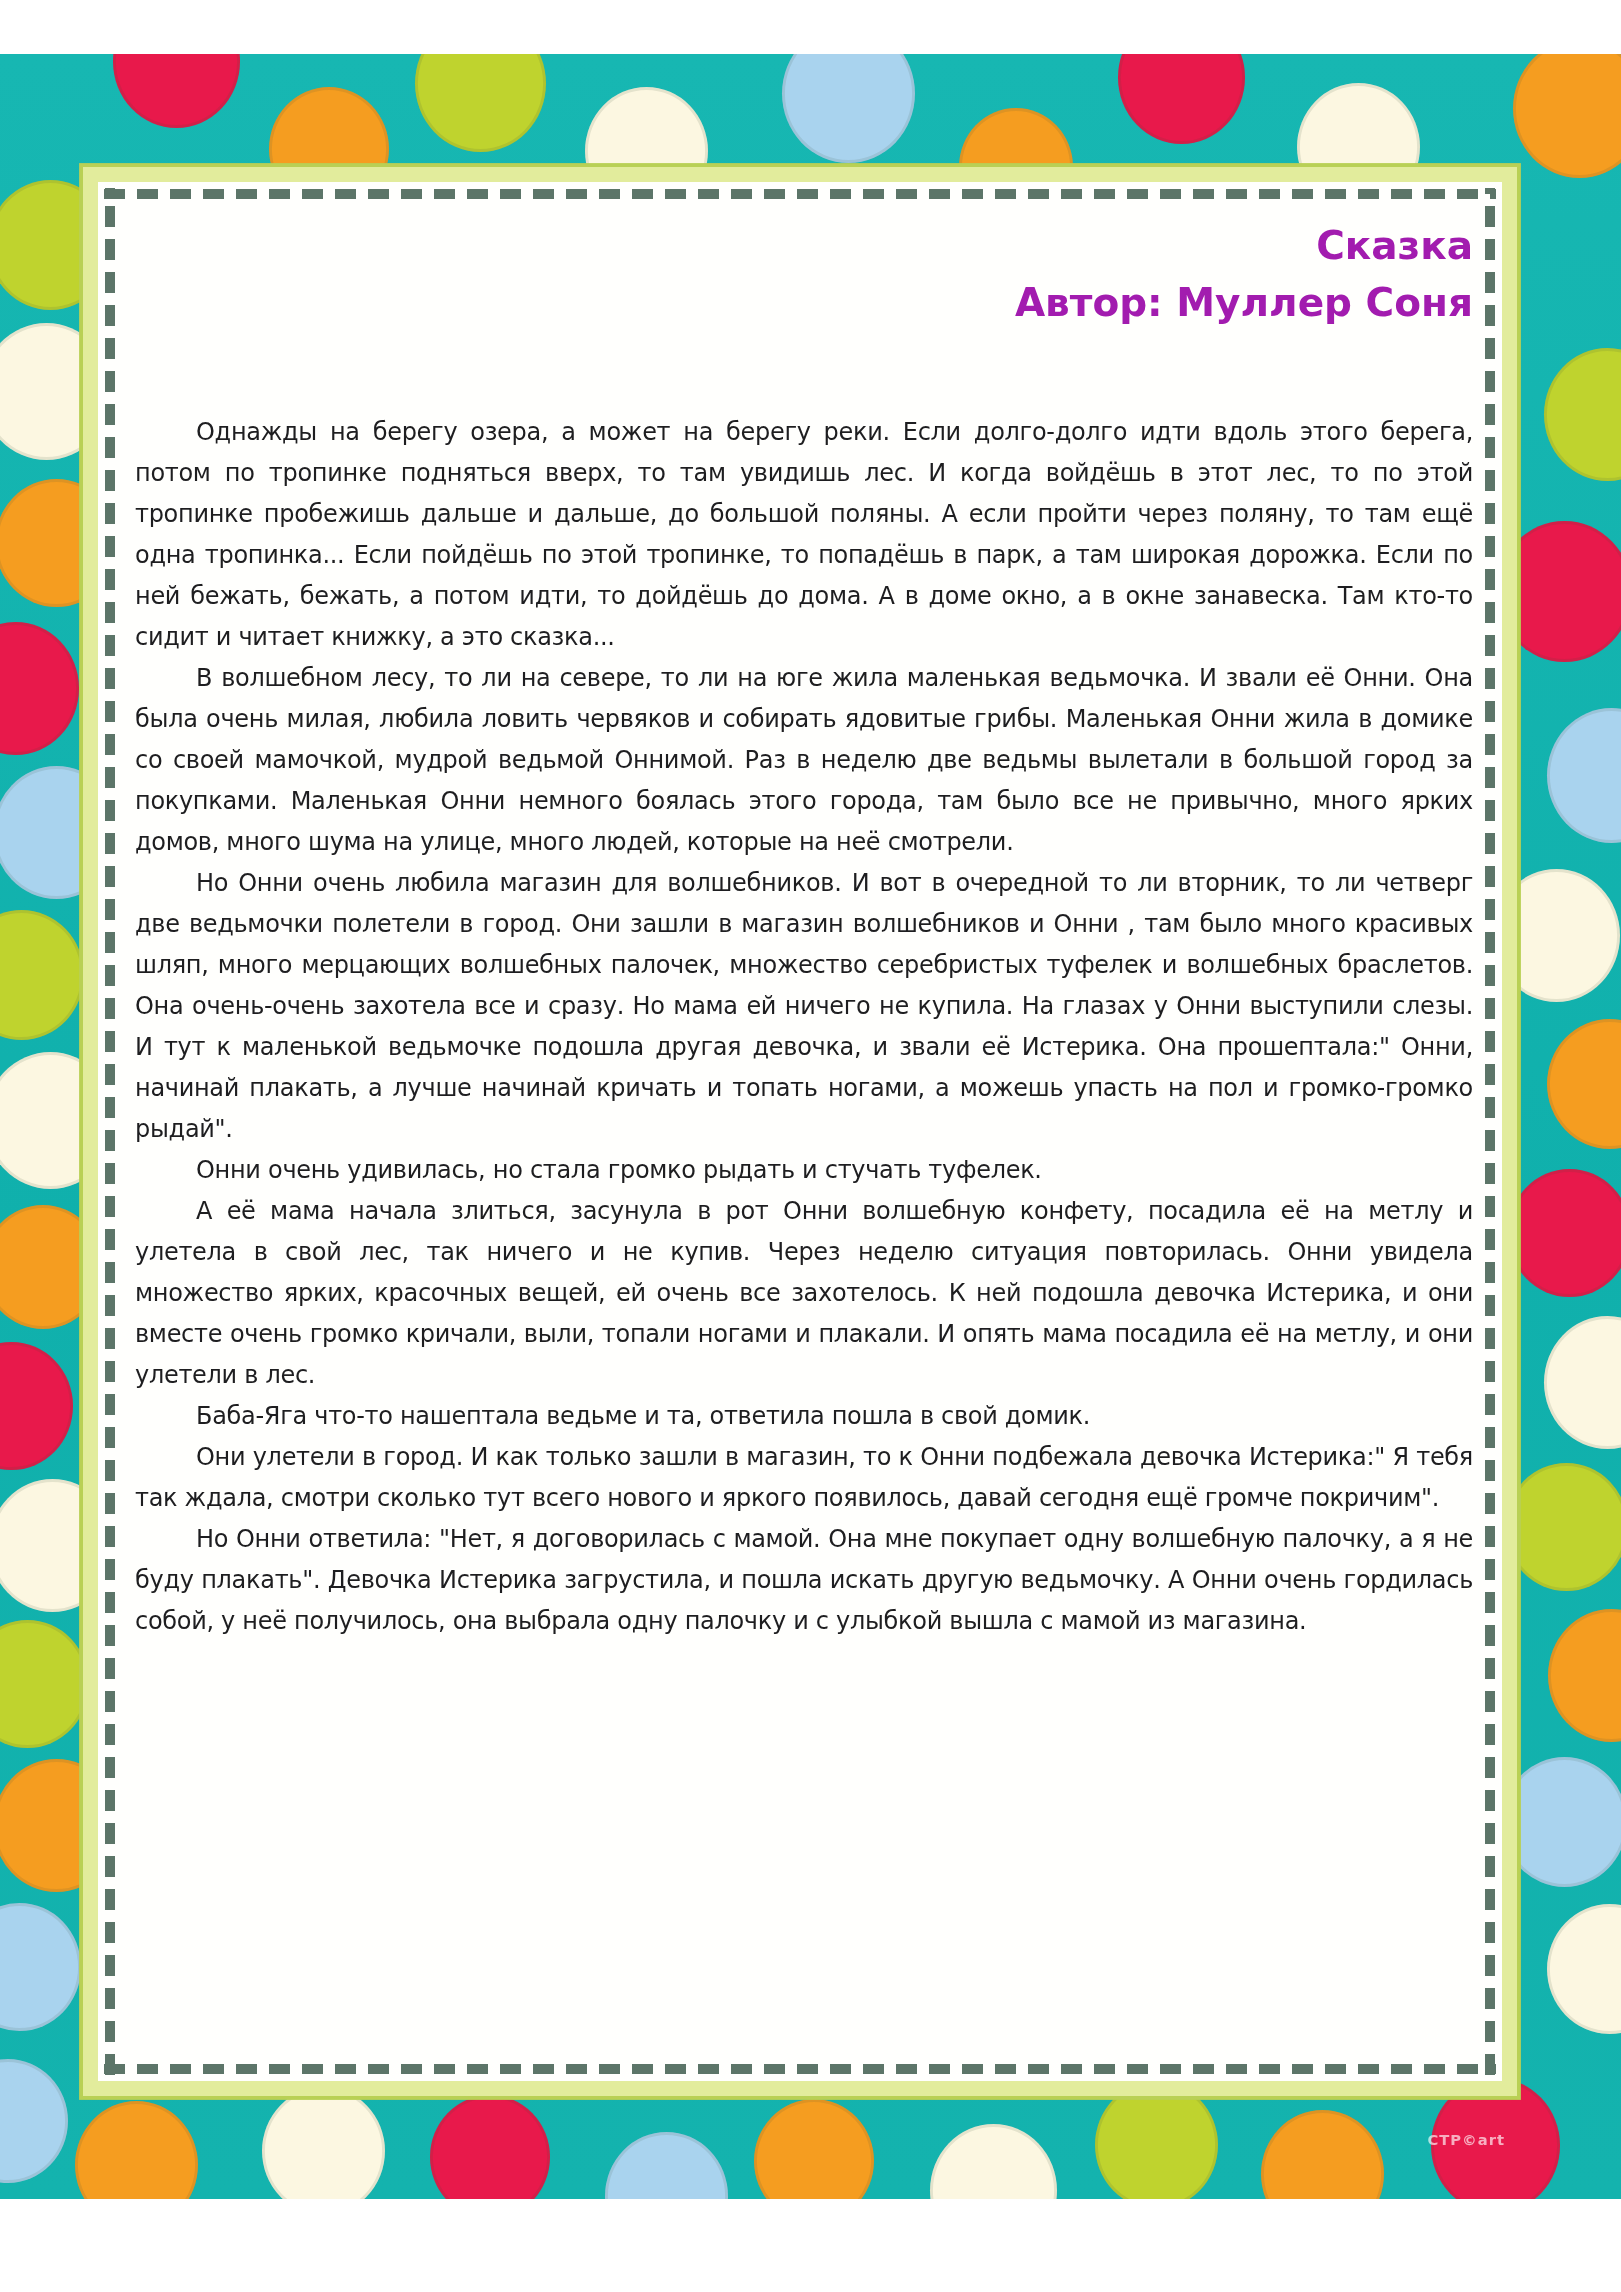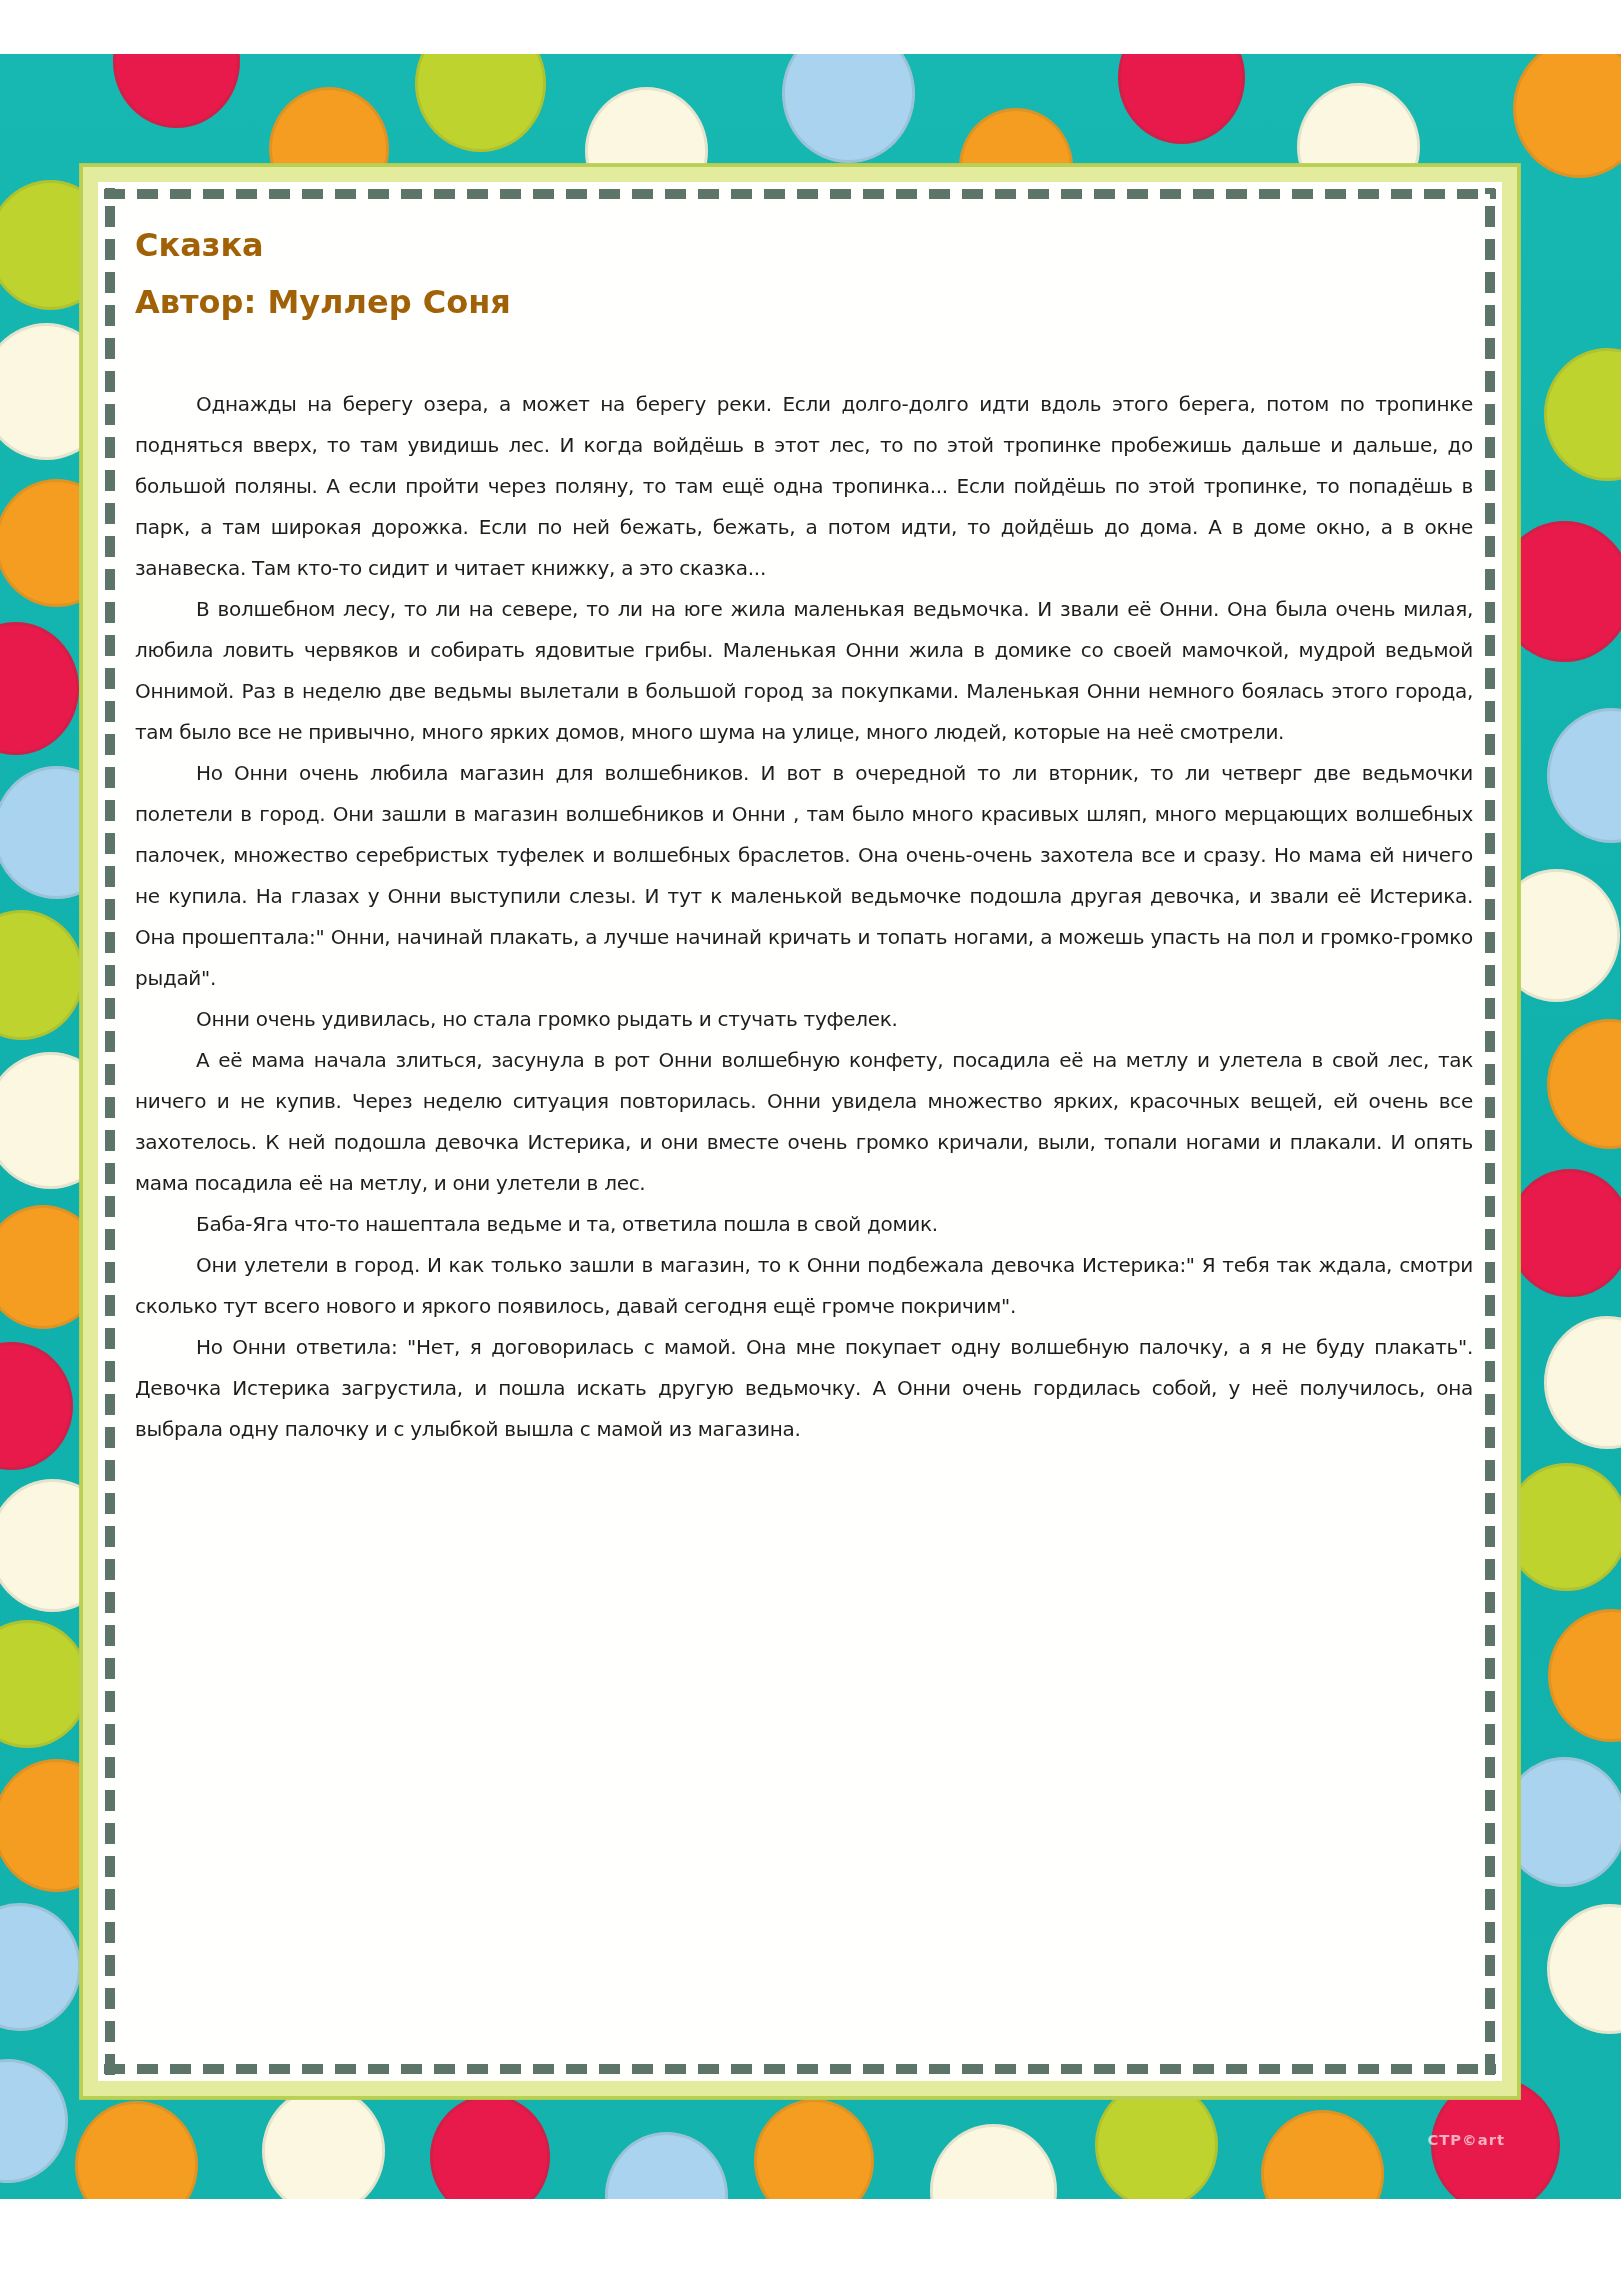--- a/index.html
+++ b/index.html
@@ -57,33 +57,33 @@
   }
   .dash-left { left: 6.9px; }
   .dash-right { right: 6.9px; }
 
   .content {
     position: absolute;
     left: 37px; right: 29px; top: 19.6px; bottom: 23.5px;
     overflow: hidden;
   }
   .title, .author {
-    text-align: left;
-    color: #a16207;
+    text-align: right;
+    color: #a21caf;
     font-weight: bold;
-    font-size: 32px;
+    font-size: 39px;
     line-height: 53px;
     margin: 0;
   }
   .title { margin-top: 17.6px; }
   .author { margin-top: 3.9px; }
   .story {
-    margin-top: 55px;
+    margin-top: 83px;
     color: #1e1e20;
-    font-size: 20px;
+    font-size: 24px;
     line-height: 41px;
     text-align: justify;
     letter-spacing: -0.3px;
   }
   .story p {
     margin: 0;
     text-indent: 61px;
   }
 </style>
 </head>

